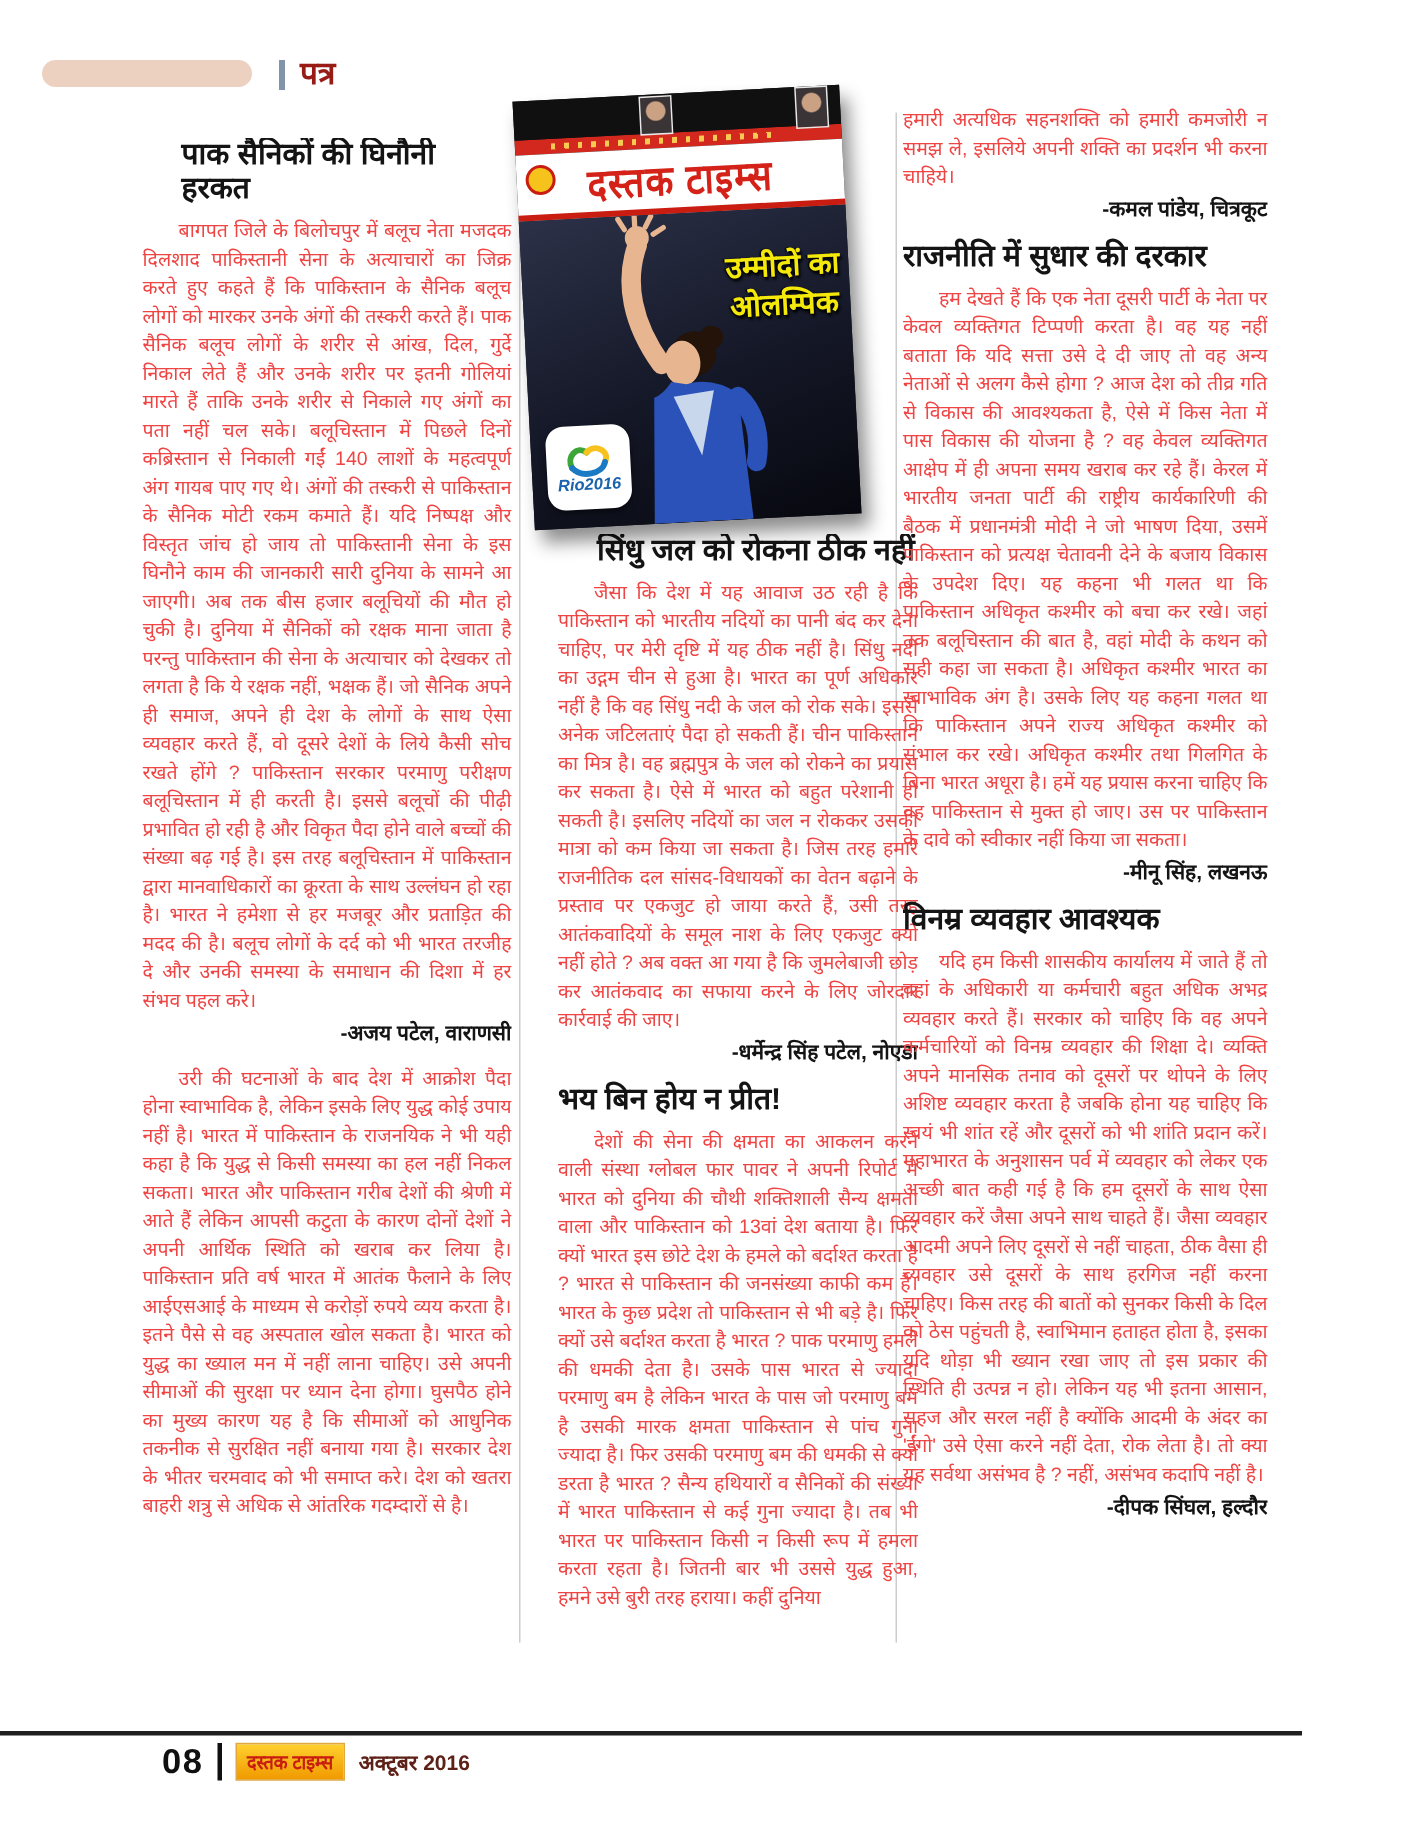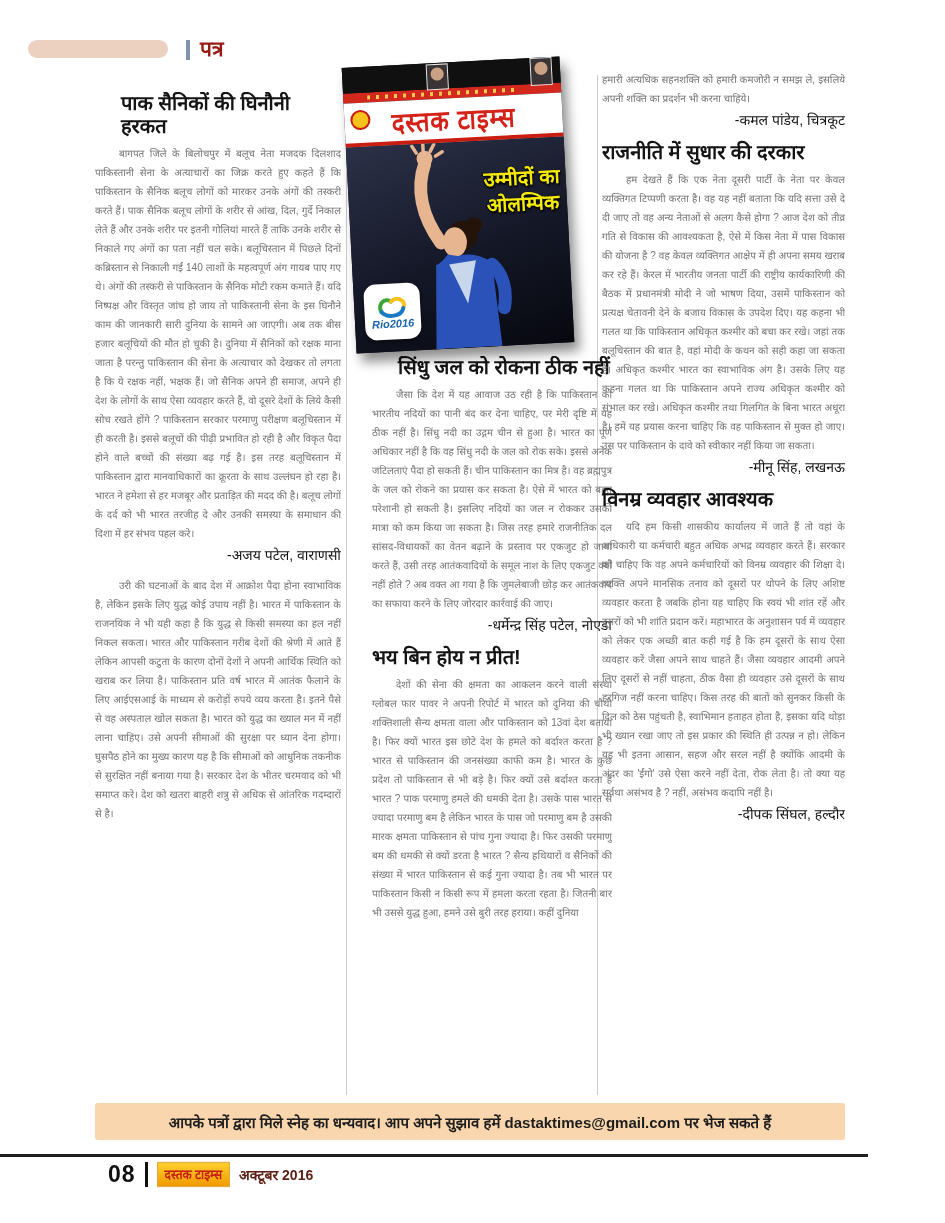--- a/index.html
+++ b/index.html
@@ -18,23 +18,23 @@
   .col2-text { left:372px; top:356px; width:240px; height:742px; }
   .col3 { left:602px; top:70px;  width:243px; height:1026px; }
 
   .vdiv { position:absolute; width:1px; background:#cccccc; }
   .vdiv1 { left:346px; top:95px; height:1000px; }
   .vdiv2 { left:597px; top:75px; height:1020px; }
 
   article { margin:0 0 12px 0; }
   .letter-title { margin:8px 0 6px 0; font-size:20px; line-height:1.15; font-weight:800; color:#141414; }
   article:first-child .letter-title { margin-top:0;margin-left:26px; }
-  .letter-body { margin:0; font-size:10px; line-height:19px; color:#737373;
+  .letter-body { margin:0; font-size:13px; line-height:19px; color:#ef4444;
                  text-align:justify; text-indent:24px; }
-  .letter-sig { margin:2px 0 0 0; font-size:14px; font-weight:400; color:#141414; text-align:right; }
+  .letter-sig { margin:2px 0 0 0; font-size:14px; font-weight:700; color:#141414; text-align:right; }
 
   
   .cover { position:absolute; left:349px; top:62px; width:218px; height:286px;
            transform:rotate(-3deg); transform-origin:50% 50%;
            box-shadow:5px 9px 12px rgba(0,0,0,0.45); background:#0c0e18; z-index:3; }
   .cover-topband { position:relative; height:26px; background:#101010; }
   .cover-thumb { position:absolute; width:20px; height:24px; top:1px;
                  background:radial-gradient(circle at 50% 38%, #caa183 0 6px, #3a3436 7px);
                  border:1px solid #e8e8e8; }
   .thumb-left  { left:84px; }
@@ -154,23 +154,20 @@
       <p class="letter-body">हम देखते हैं कि एक नेता दूसरी पार्टी के नेता पर केवल व्यक्तिगत टिप्पणी करता है। वह यह नहीं बताता कि यदि सत्ता उसे दे दी जाए तो वह अन्य नेताओं से अलग कैसे होगा ? आज देश को तीव्र गति से विकास की आवश्यकता है, ऐसे में किस नेता में पास विकास की योजना है ? वह केवल व्यक्तिगत आक्षेप में ही अपना समय खराब कर रहे हैं। केरल में भारतीय जनता पार्टी की राष्ट्रीय कार्यकारिणी की बैठक में प्रधानमंत्री मोदी ने जो भाषण दिया, उसमें पाकिस्तान को प्रत्यक्ष चेतावनी देने के बजाय विकास के उपदेश दिए। यह कहना भी गलत था कि पाकिस्तान अधिकृत कश्मीर को बचा कर रखे। जहां तक बलूचिस्तान की बात है, वहां मोदी के कथन को सही कहा जा सकता है। अधिकृत कश्मीर भारत का स्वाभाविक अंग है। उसके लिए यह कहना गलत था कि पाकिस्तान अपने राज्य अधिकृत कश्मीर को संभाल कर रखे। अधिकृत कश्मीर तथा गिलगित के बिना भारत अधूरा है। हमें यह प्रयास करना चाहिए कि वह पाकिस्तान से मुक्त हो जाए। उस पर पाकिस्तान के दावे को स्वीकार नहीं किया जा सकता।</p>
       <p class="letter-sig">-मीनू सिंह, लखनऊ</p>
     </article>
     <article>
       <h2 class="letter-title">विनम्र व्यवहार आवश्यक</h2>
       <p class="letter-body">यदि हम किसी शासकीय कार्यालय में जाते हैं तो वहां के अधिकारी या कर्मचारी बहुत अधिक अभद्र व्यवहार करते हैं। सरकार को चाहिए कि वह अपने कर्मचारियों को विनम्र व्यवहार की शिक्षा दे। व्यक्ति अपने मानसिक तनाव को दूसरों पर थोपने के लिए अशिष्ट व्यवहार करता है जबकि होना यह चाहिए कि स्वयं भी शांत रहें और दूसरों को भी शांति प्रदान करें। महाभारत के अनुशासन पर्व में व्यवहार को लेकर एक अच्छी बात कही गई है कि हम दूसरों के साथ ऐसा व्यवहार करें जैसा अपने साथ चाहते हैं। जैसा व्यवहार आदमी अपने लिए दूसरों से नहीं चाहता, ठीक वैसा ही व्यवहार उसे दूसरों के साथ हरगिज नहीं करना चाहिए। किस तरह की बातों को सुनकर किसी के दिल को ठेस पहुंचती है, स्वाभिमान हताहत होता है, इसका यदि थोड़ा भी ख्यान रखा जाए तो इस प्रकार की स्थिति ही उत्पन्न न हो। लेकिन यह भी इतना आसान, सहज और सरल नहीं है क्योंकि आदमी के अंदर का 'ईंगो' उसे ऐसा करने नहीं देता, रोक लेता है। तो क्या यह सर्वथा असंभव है ? नहीं, असंभव कदापि नहीं है।</p>
       <p class="letter-sig">-दीपक सिंघल, हल्दौर</p>
     </article>
   </div>
 
-  <div class="banner">
-    <span class="banner-text">आपके पत्रों द्वारा मिले स्नेह का धन्यवाद। आप अपने सुझाव हमें dastaktimes@gmail.com पर भेज सकते हैं</span>
-  </div>
 
   <div class="footer-rule"></div>
   <div class="footer">
     <span class="page-number">08</span>
     <span class="footer-bar"></span>
     <span class="footer-logo">दस्तक टाइम्स</span>
     <span class="issue-date">अक्टूबर 2016</span>
   </div>
 
 </div>

